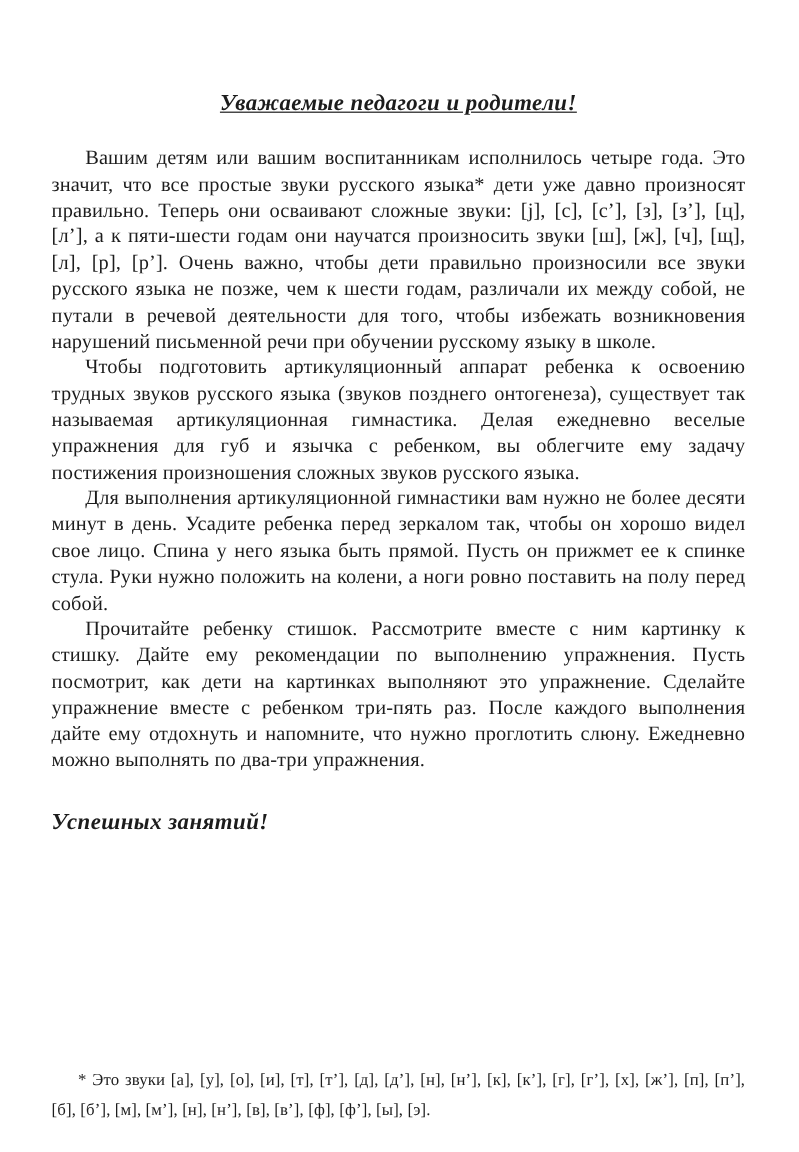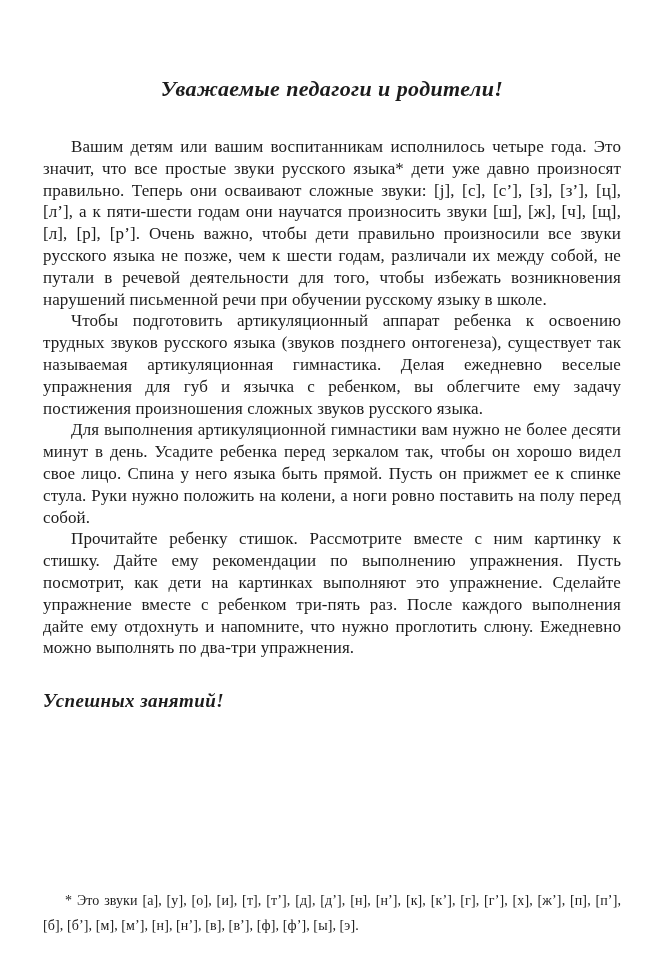--- a/index.html
+++ b/index.html
@@ -15,26 +15,27 @@
   .content {
     position: absolute;
     left: 43px;
     right: 45px;
     top: 0;
     z-index: 2;
   }
   .page-title {
     margin: 76px 0 0 0;
     text-align: center;
-    font-size: 22px;
+    font-size: 19px;
     font-weight: bold;
     font-style: italic;
     letter-spacing: 0.4px;
+    text-decoration: underline;
   }
-  .body-text { margin-top: 34px; }
+  .body-text { margin-top: 23px; }
   .body-text p {
     margin: 0;
     font-size: 17px;
     line-height: 21.8px;
     text-align: justify;
     text-indent: 28px;
     letter-spacing: 0.1px;
   }
   .closing-line {
     margin-top: 31px;

